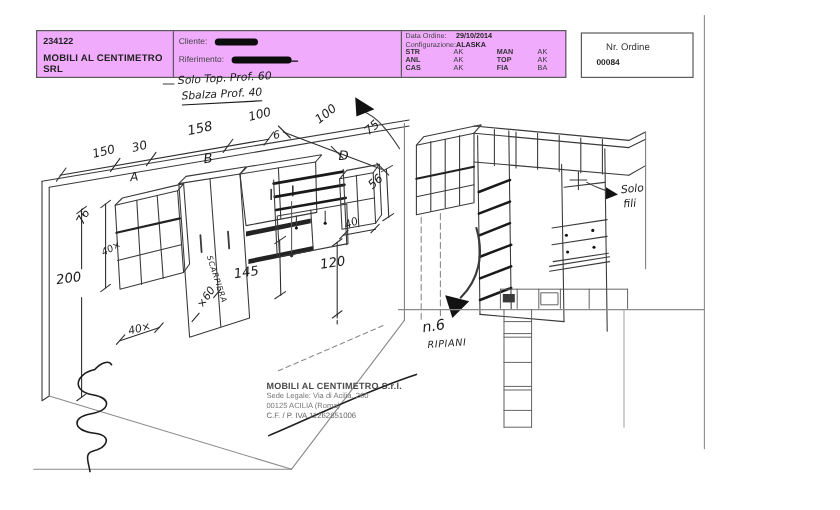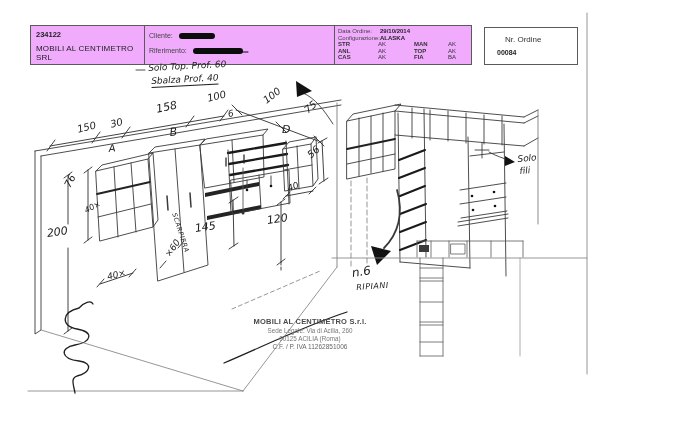--- a/index.html
+++ b/index.html
@@ -7,40 +7,40 @@
         font-family:"Liberation Sans",sans-serif;}
   svg{position:absolute;left:0;top:0;}
   
   .hdr-table{position:absolute;left:30px;top:25px;width:440px;height:38px;
              border:1px solid #5a5a5a;display:flex;background:#f0abfc;}
   .hdr-cell{position:relative;height:100%;}
   .c1{width:113px;border-right:1px solid #5a5a5a;}
   .c2{width:189px;border-right:1px solid #5a5a5a;}
   .c3{flex:1;}
   .code{position:absolute;left:5px;top:4px;font-size:7.5px;font-weight:bold;color:#222;}
-  .comp{position:absolute;left:5px;top:18px;font-size:8px;font-weight:normal;color:#222;letter-spacing:.2px;}
+  .comp{position:absolute;left:5px;top:18px;font-size:8px;font-weight:bold;color:#222;letter-spacing:.2px;}
   .c2 .row{position:absolute;left:4px;font-size:7px;color:#444;white-space:nowrap;}
   .row1{top:6px;} .row2{top:21px;}
   .redact{display:inline-block;background:#0c0c0c;border-radius:3px;height:6px;vertical-align:middle;margin-left:6px;}
   .r1{width:36px;} .r2{width:50px;box-shadow:8px 1px 0 -2.5px #0c0c0c;}
   .c3{padding:2px 0 0 3px;font-size:6px;color:#333;line-height:6.6px;}
   .crow{display:flex;white-space:nowrap;}
   .ck{width:42px;color:#444;}
   .cv{font-weight:bold;color:#222;}
   .fk1{width:40px;font-weight:bold;} .fv1{width:36px;} .fk2{width:34px;font-weight:bold;} .fv2{flex:1;}
   .nr-box{position:absolute;left:484px;top:27px;width:92px;height:36px;border:1px solid #5a5a5a;}
   .nr-lbl{position:absolute;left:20px;top:7px;font-size:8px;color:#333;}
   .nr-val{position:absolute;left:12px;top:21px;font-size:7px;font-weight:bold;color:#222;}
   
   .lbl{position:absolute;white-space:nowrap;color:#1c1c1c;transform-origin:0 0;}
   .hw{font-family:"DejaVu Sans",sans-serif;font-style:italic;}
   .note{font-size:9px;}
   .und{border-bottom:1px solid #1c1c1c;padding-bottom:1px;}
   
-  .footer{position:absolute;left:222px;top:317px;width:176px;text-align:center;color:#666;}
+  .footer{position:absolute;left:222px;top:317px;width:176px;color:#666;}
   .f1{font-size:7.5px;font-weight:bold;color:#4a4a4a;letter-spacing:.2px;}
   .f2,.f3{font-size:6.3px;margin-top:1px;color:#777;}
   .f4{font-size:6.5px;margin-top:1px;color:#666;}
 </style>
 </head>
 <body>
 
 <div class="page">
 
   <svg width="700" height="425" viewBox="0 0 700 425">

